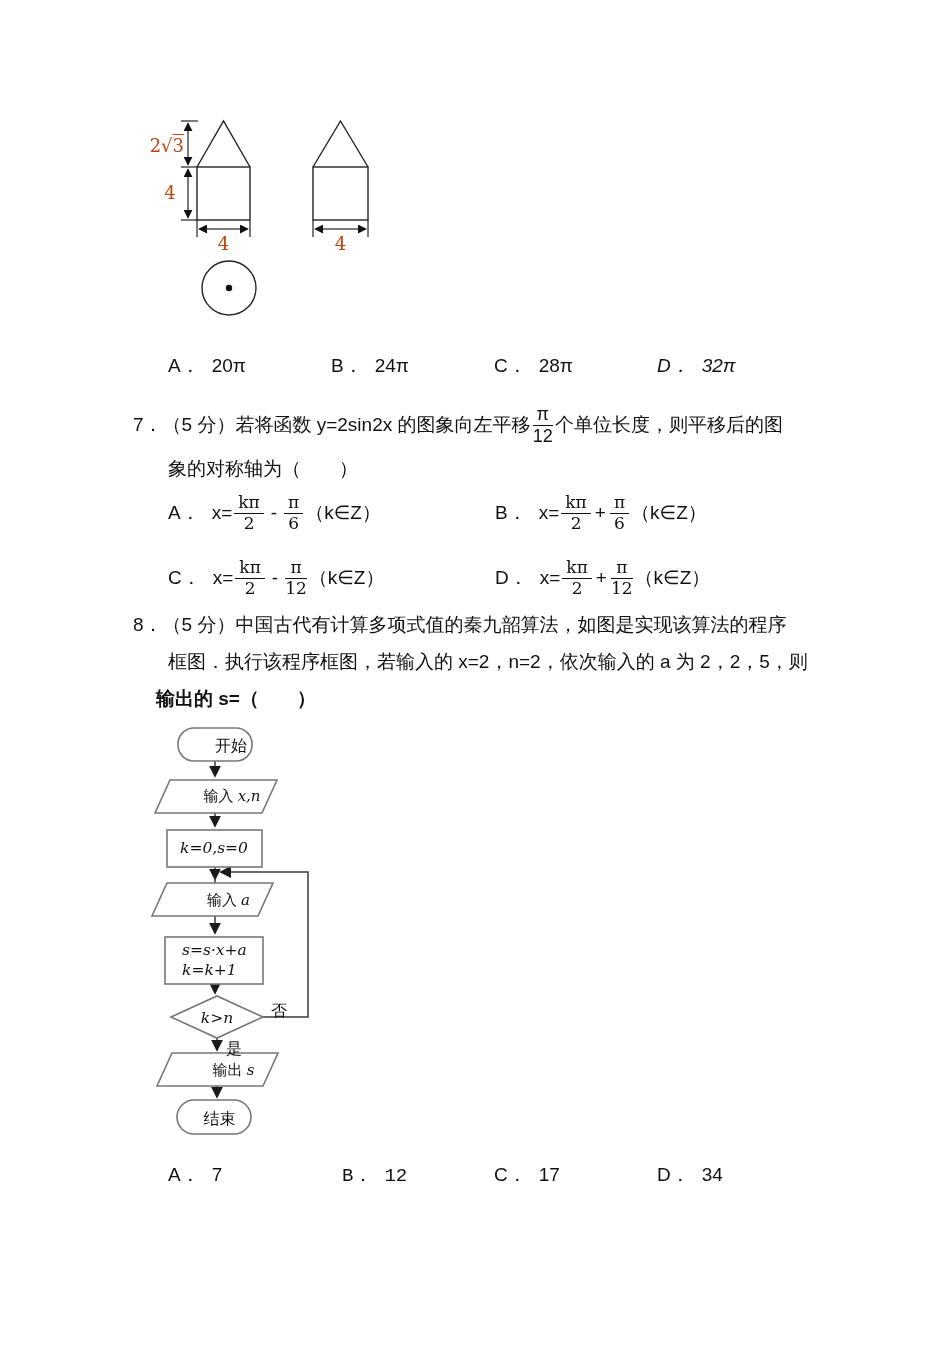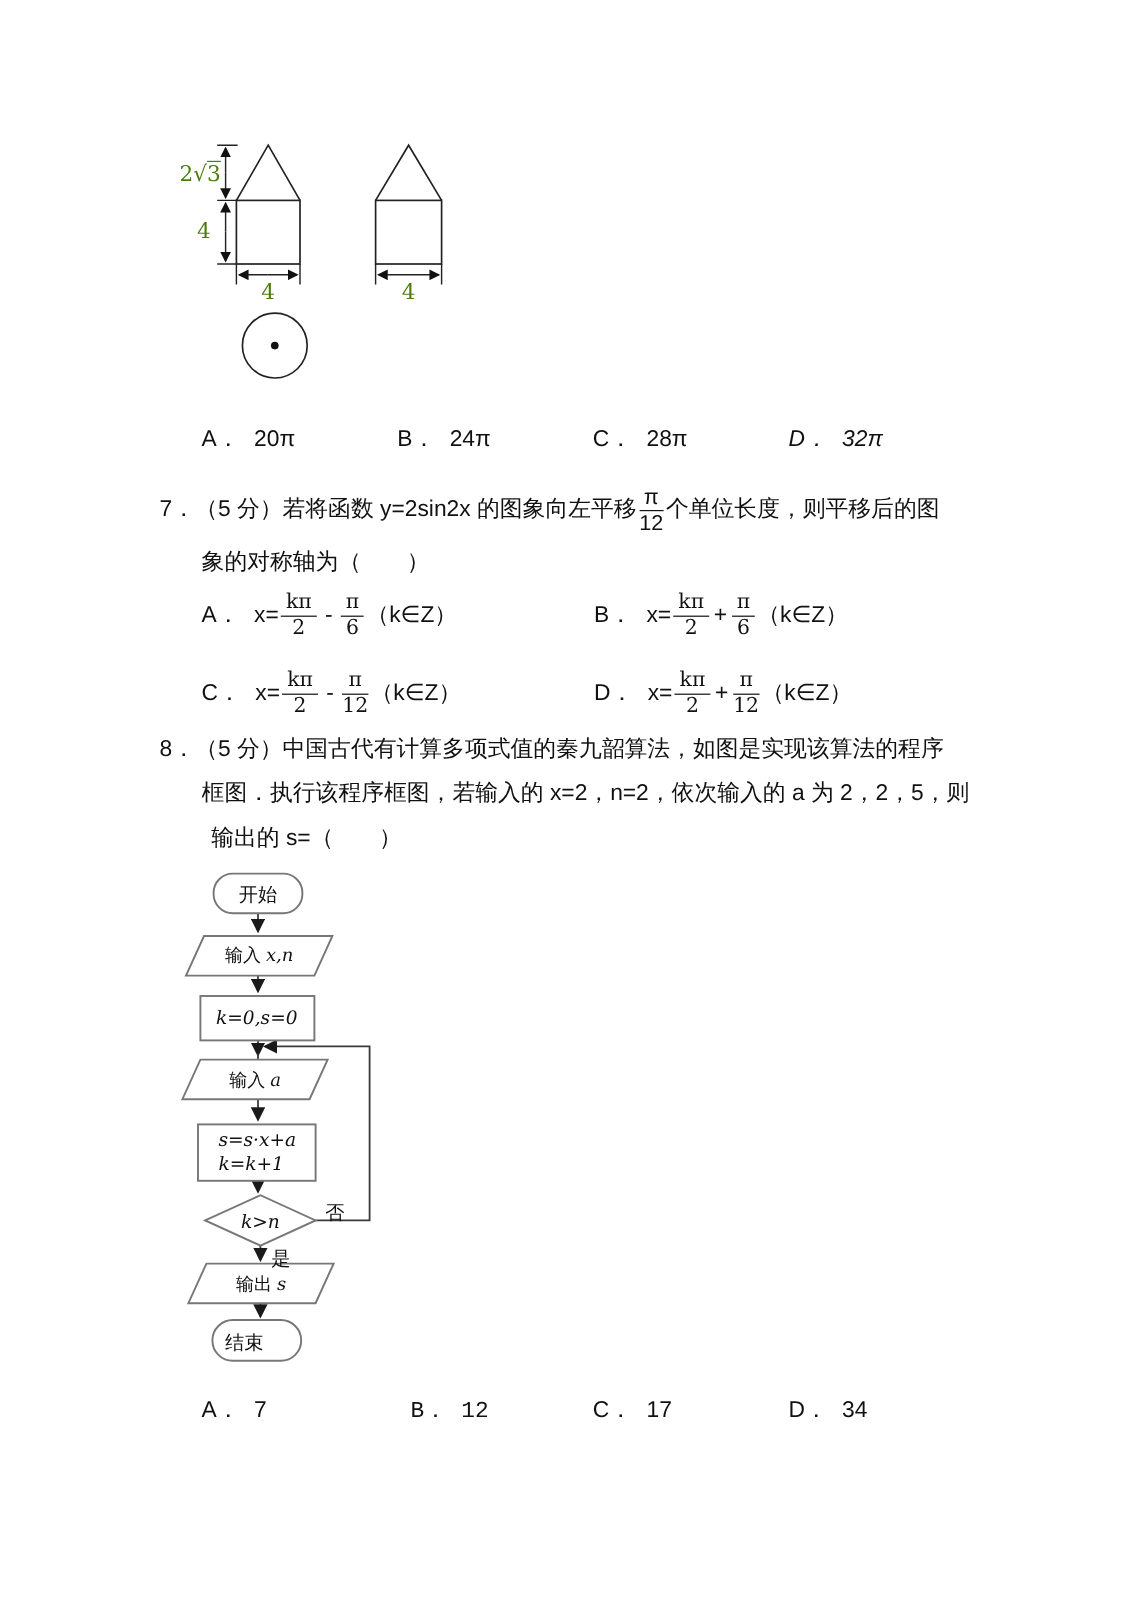--- a/index.html
+++ b/index.html
@@ -11,24 +11,24 @@
   .optrow-item .olabel{margin-right:12px;}
   .serif{font-family:"DejaVu Serif","Liberation Serif",serif;}
   
   .frac{display:inline-block;vertical-align:middle;text-align:center;margin:0 2px;}
   .frac .num{display:block;border-bottom:1.5px solid #111;padding:0 4px 1px 4px;line-height:1.05;}
   .frac .den{display:block;padding-top:1px;line-height:1.05;}
   .mathline{display:flex;align-items:center;}
   .mop{margin:0 5px;}
   
   .dimlabel{position:absolute;font-family:"DejaVu Serif","Liberation Serif",serif;
-            font-size:18px;color:#4d7c0f;}
+            font-size:18px;color:#c2410c;}
   .ovl{text-decoration:overline;}
   
-  .fc-label{position:absolute;font-size:15px;color:#111;text-align:center;white-space:nowrap;}
+  .fc-label{position:absolute;font-size:15px;color:#111;text-align:center;white-space:nowrap;margin-left:16px;}
   .fc-var{font-family:"DejaVu Serif","Liberation Serif",serif;font-style:italic;}
   .fc-math{position:absolute;font-family:"DejaVu Serif","Liberation Serif",serif;
            font-style:italic;font-size:15.5px;color:#111;white-space:nowrap;}
   .fc-edge{position:absolute;font-size:16px;color:#111;}
   .footer{position:absolute;left:0;right:0;text-align:center;font-size:14px;color:#333;}
   .footer .sep{color:#888;margin:0 9px;}
   svg{display:block;}
 </style>
 </head>
 <body>
@@ -142,21 +142,21 @@
       <span class="mop" style="margin:0 2px;">+</span>
       <span class="frac" style="font-size:17px;">
         <span class="num serif">π</span>
         <span class="den serif">12</span>
       </span>
       <span>（k∈Z）</span>
   </div>
 
   <div class="abs qtext" style="left:133px;top:612px;"><span>8．（5 分）中国古代有计算多项式值的秦九韶算法，如图是实现该算法的程序</span></div>
   <div class="abs qtext" style="left:168px;top:649px;"><span>框图．执行该程序框图，若输入的 x=2，n=2，依次输入的 a 为 2，2，5，则</span></div>
-  <div class="abs qtext" style="left:176px;top:686px;"><span>输出的 s=（　　）</span></div>
+  <div class="abs qtext" style="left:156px;top:686px;font-weight:bold;"><span>输出的 s=（　　）</span></div>
 
   <div class="abs" style="left:140px;top:715px;width:210px;height:430px;">
     <svg width="210" height="430" viewBox="0 0 210 430">
       <defs>
         <marker id="fa" viewBox="0 0 10 10" refX="8.5" refY="5" markerWidth="8" markerHeight="8" orient="auto">
           <path d="M0,0 L10,5 L0,10 z" fill="#1a1a1a"></path>
         </marker>
       </defs>
 
       <line x1="75" y1="46" x2="75" y2="61" stroke="#3a3a3a" stroke-width="1.5" marker-end="url(#fa)"></line>

